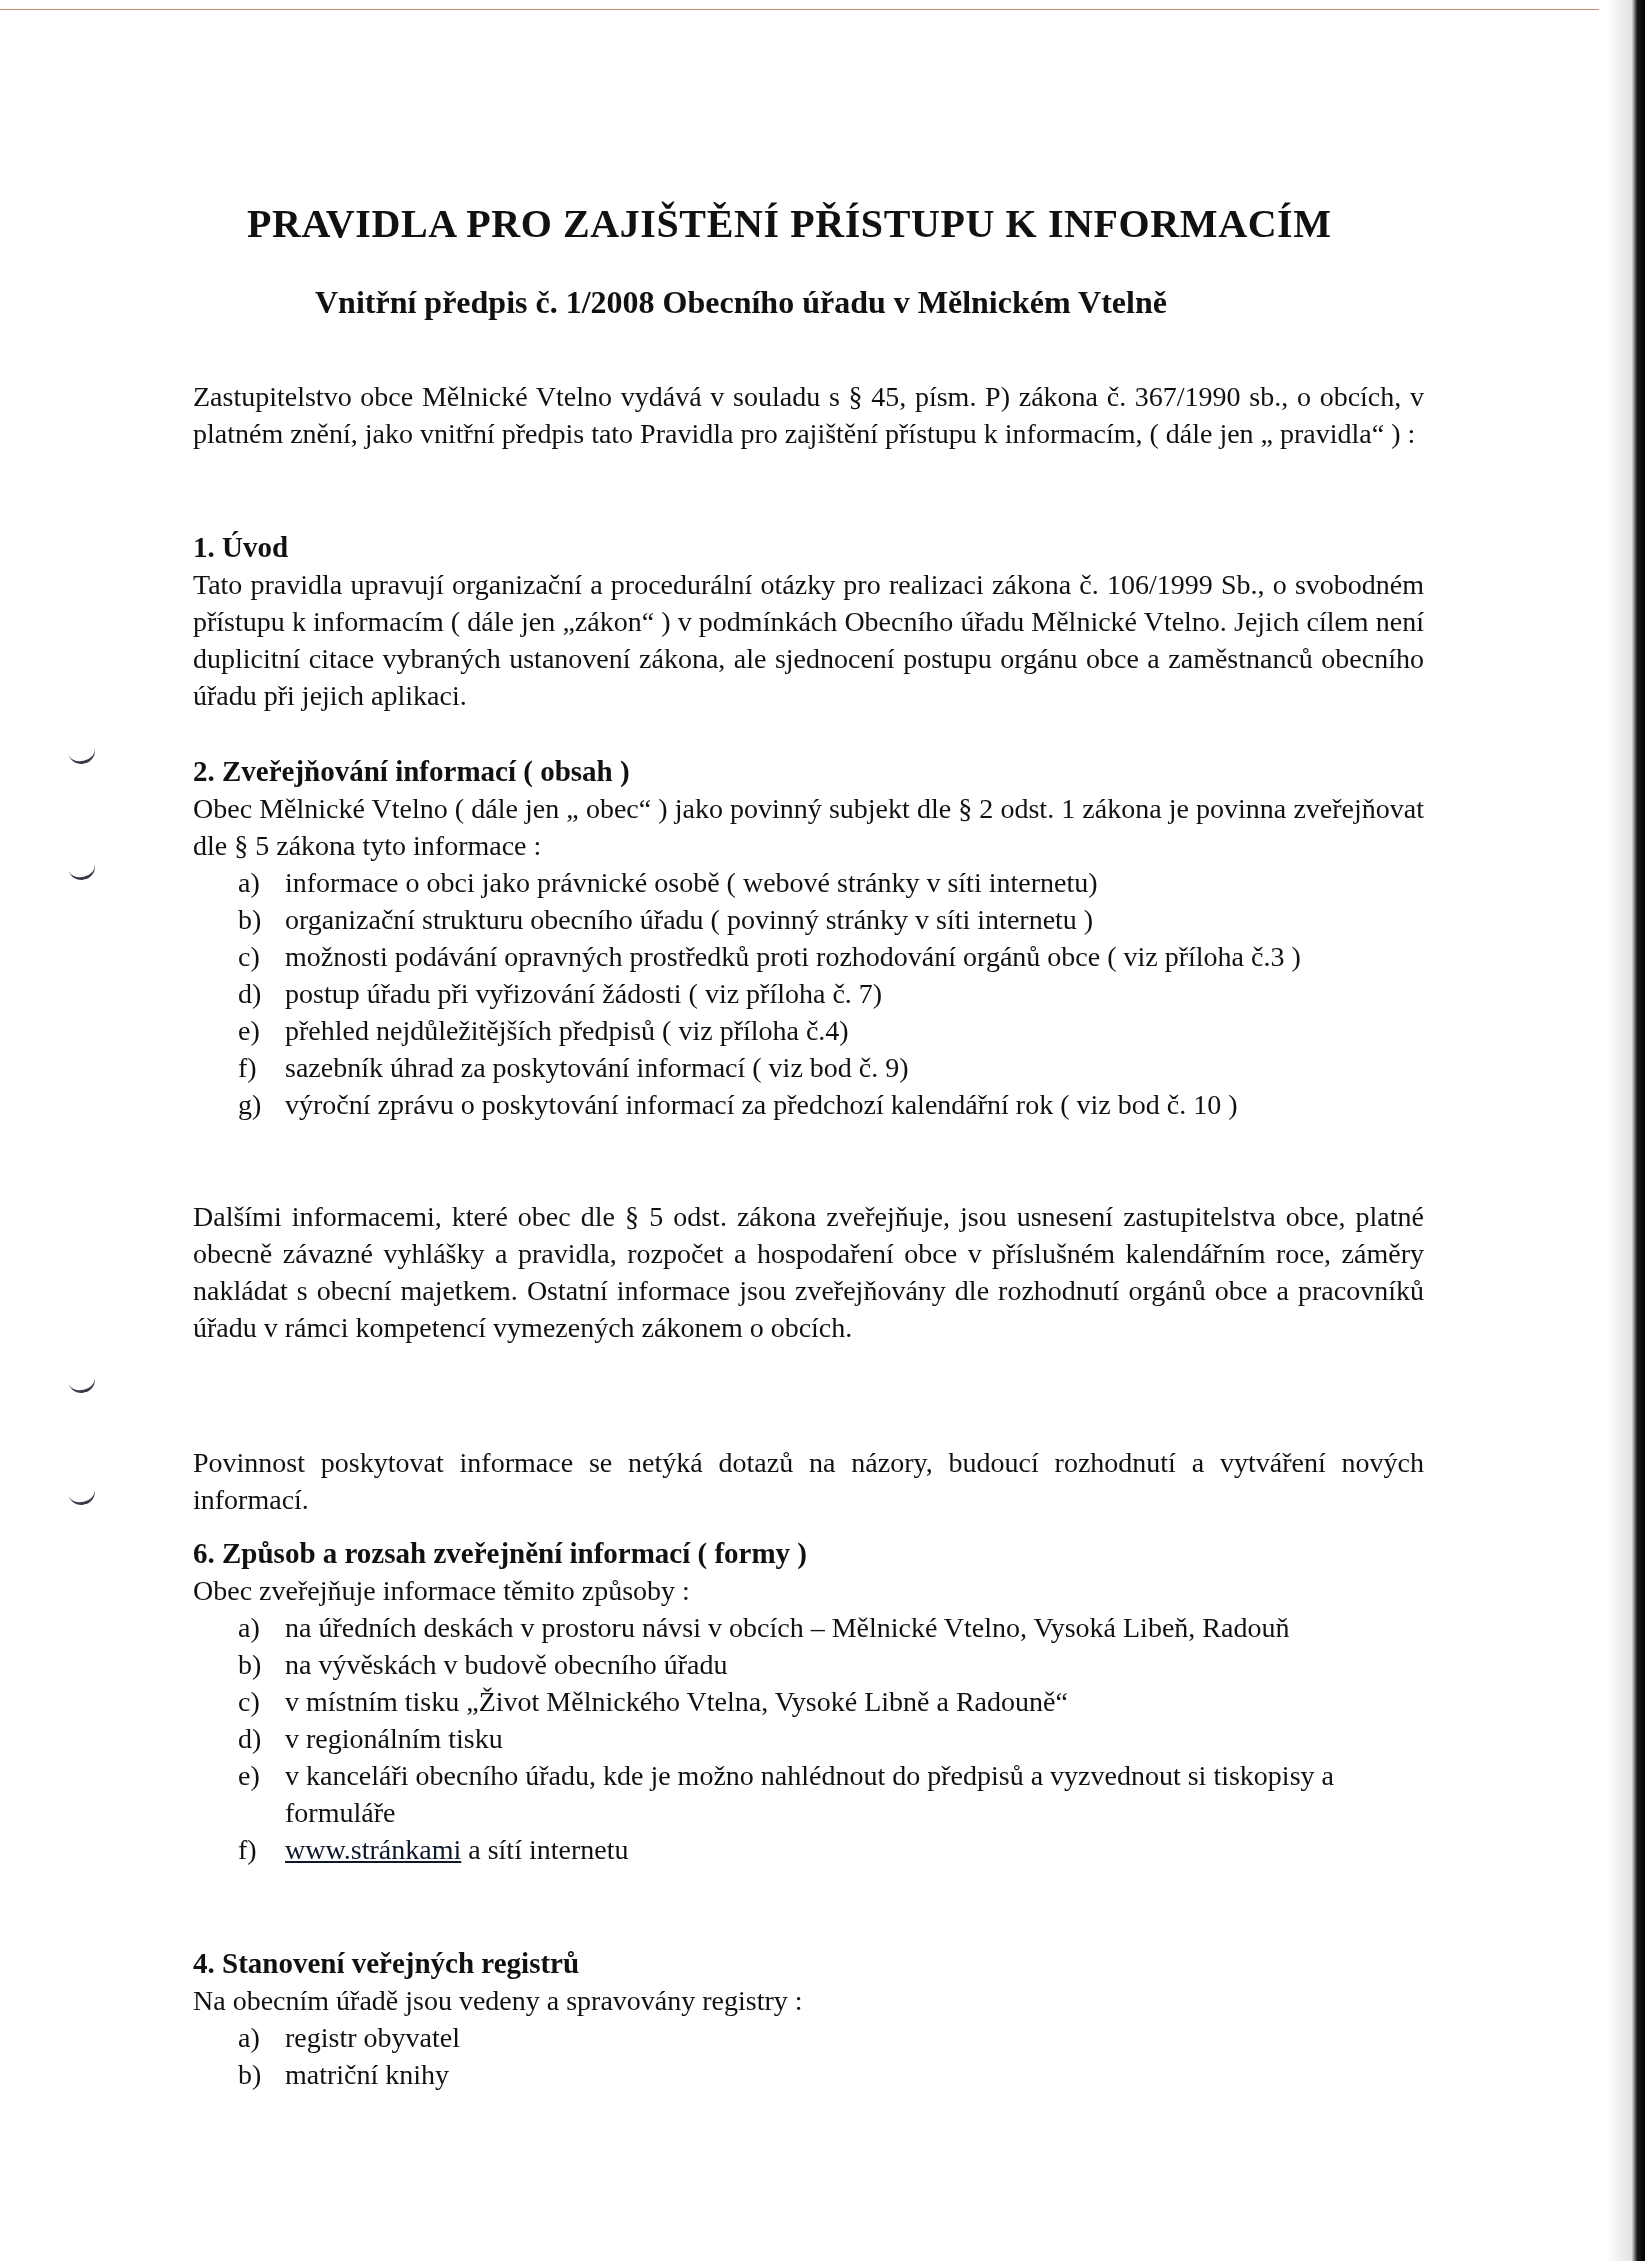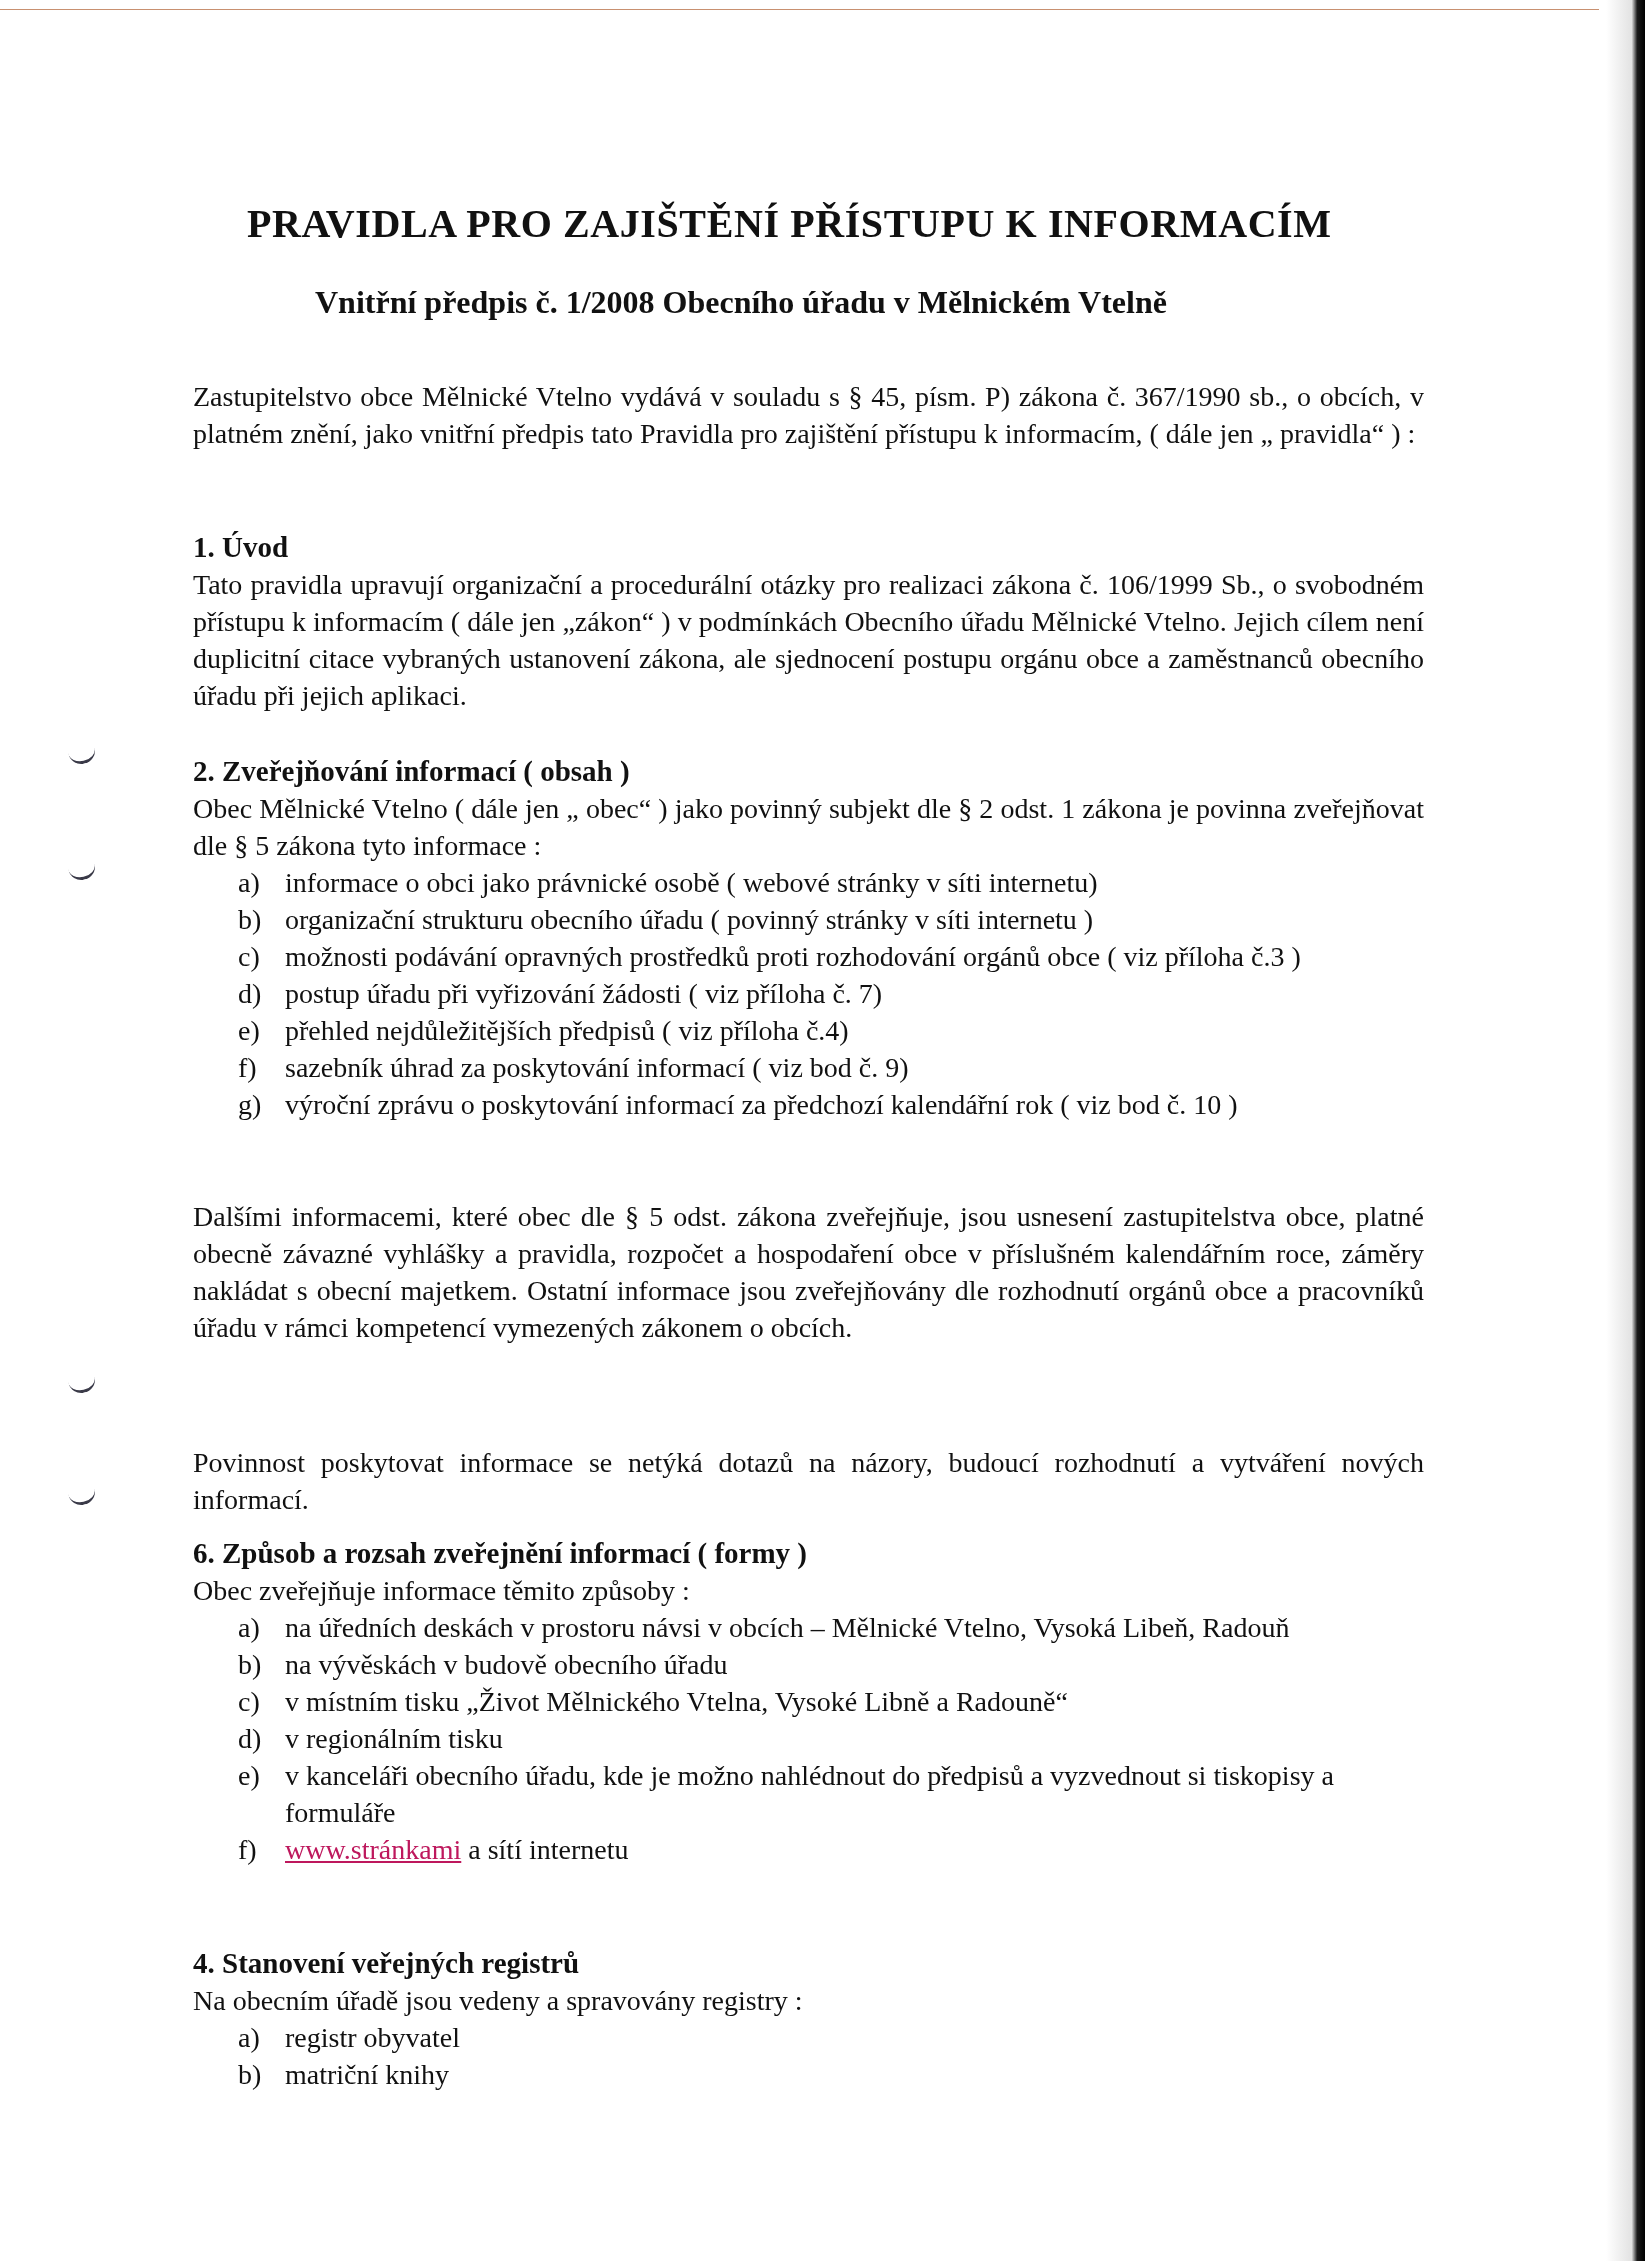--- a/index.html
+++ b/index.html
@@ -36,21 +36,21 @@
   .subtitle {
     position: absolute; left: 122px; top: 284px;
     font-size: 32px; font-weight: bold; white-space: nowrap;
   }
   .block { position: absolute; left: 0; width: 1231px; font-size: 28px; line-height: 37px; }
   .block p { margin: 0; text-align: justify; text-align-last: left; }
   .heading { font-weight: bold; font-size: 29px; line-height: 37px; margin: 0; }
   ol.items { list-style: none; margin: 0; padding: 0; }
   ol.items li { position: relative; padding-left: 92px; }
   ol.items li .mark { position: absolute; left: 45px; top: 0; }
-  .link { color: #be185d; text-decoration: underline; margin-top: 18px; }
+  .link { color: #0f172a; text-decoration: underline; margin-top: 18px; }
 </style>
 </head>
 <body>
 
 <div class="scan-top-line"></div>
 <div class="scan-edge-shadow"></div>
 <div class="scan-edge-right"></div>
 
 <div class="punch-hole" style="top:738px"></div>
 <div class="punch-hole" style="top:854px"></div>

